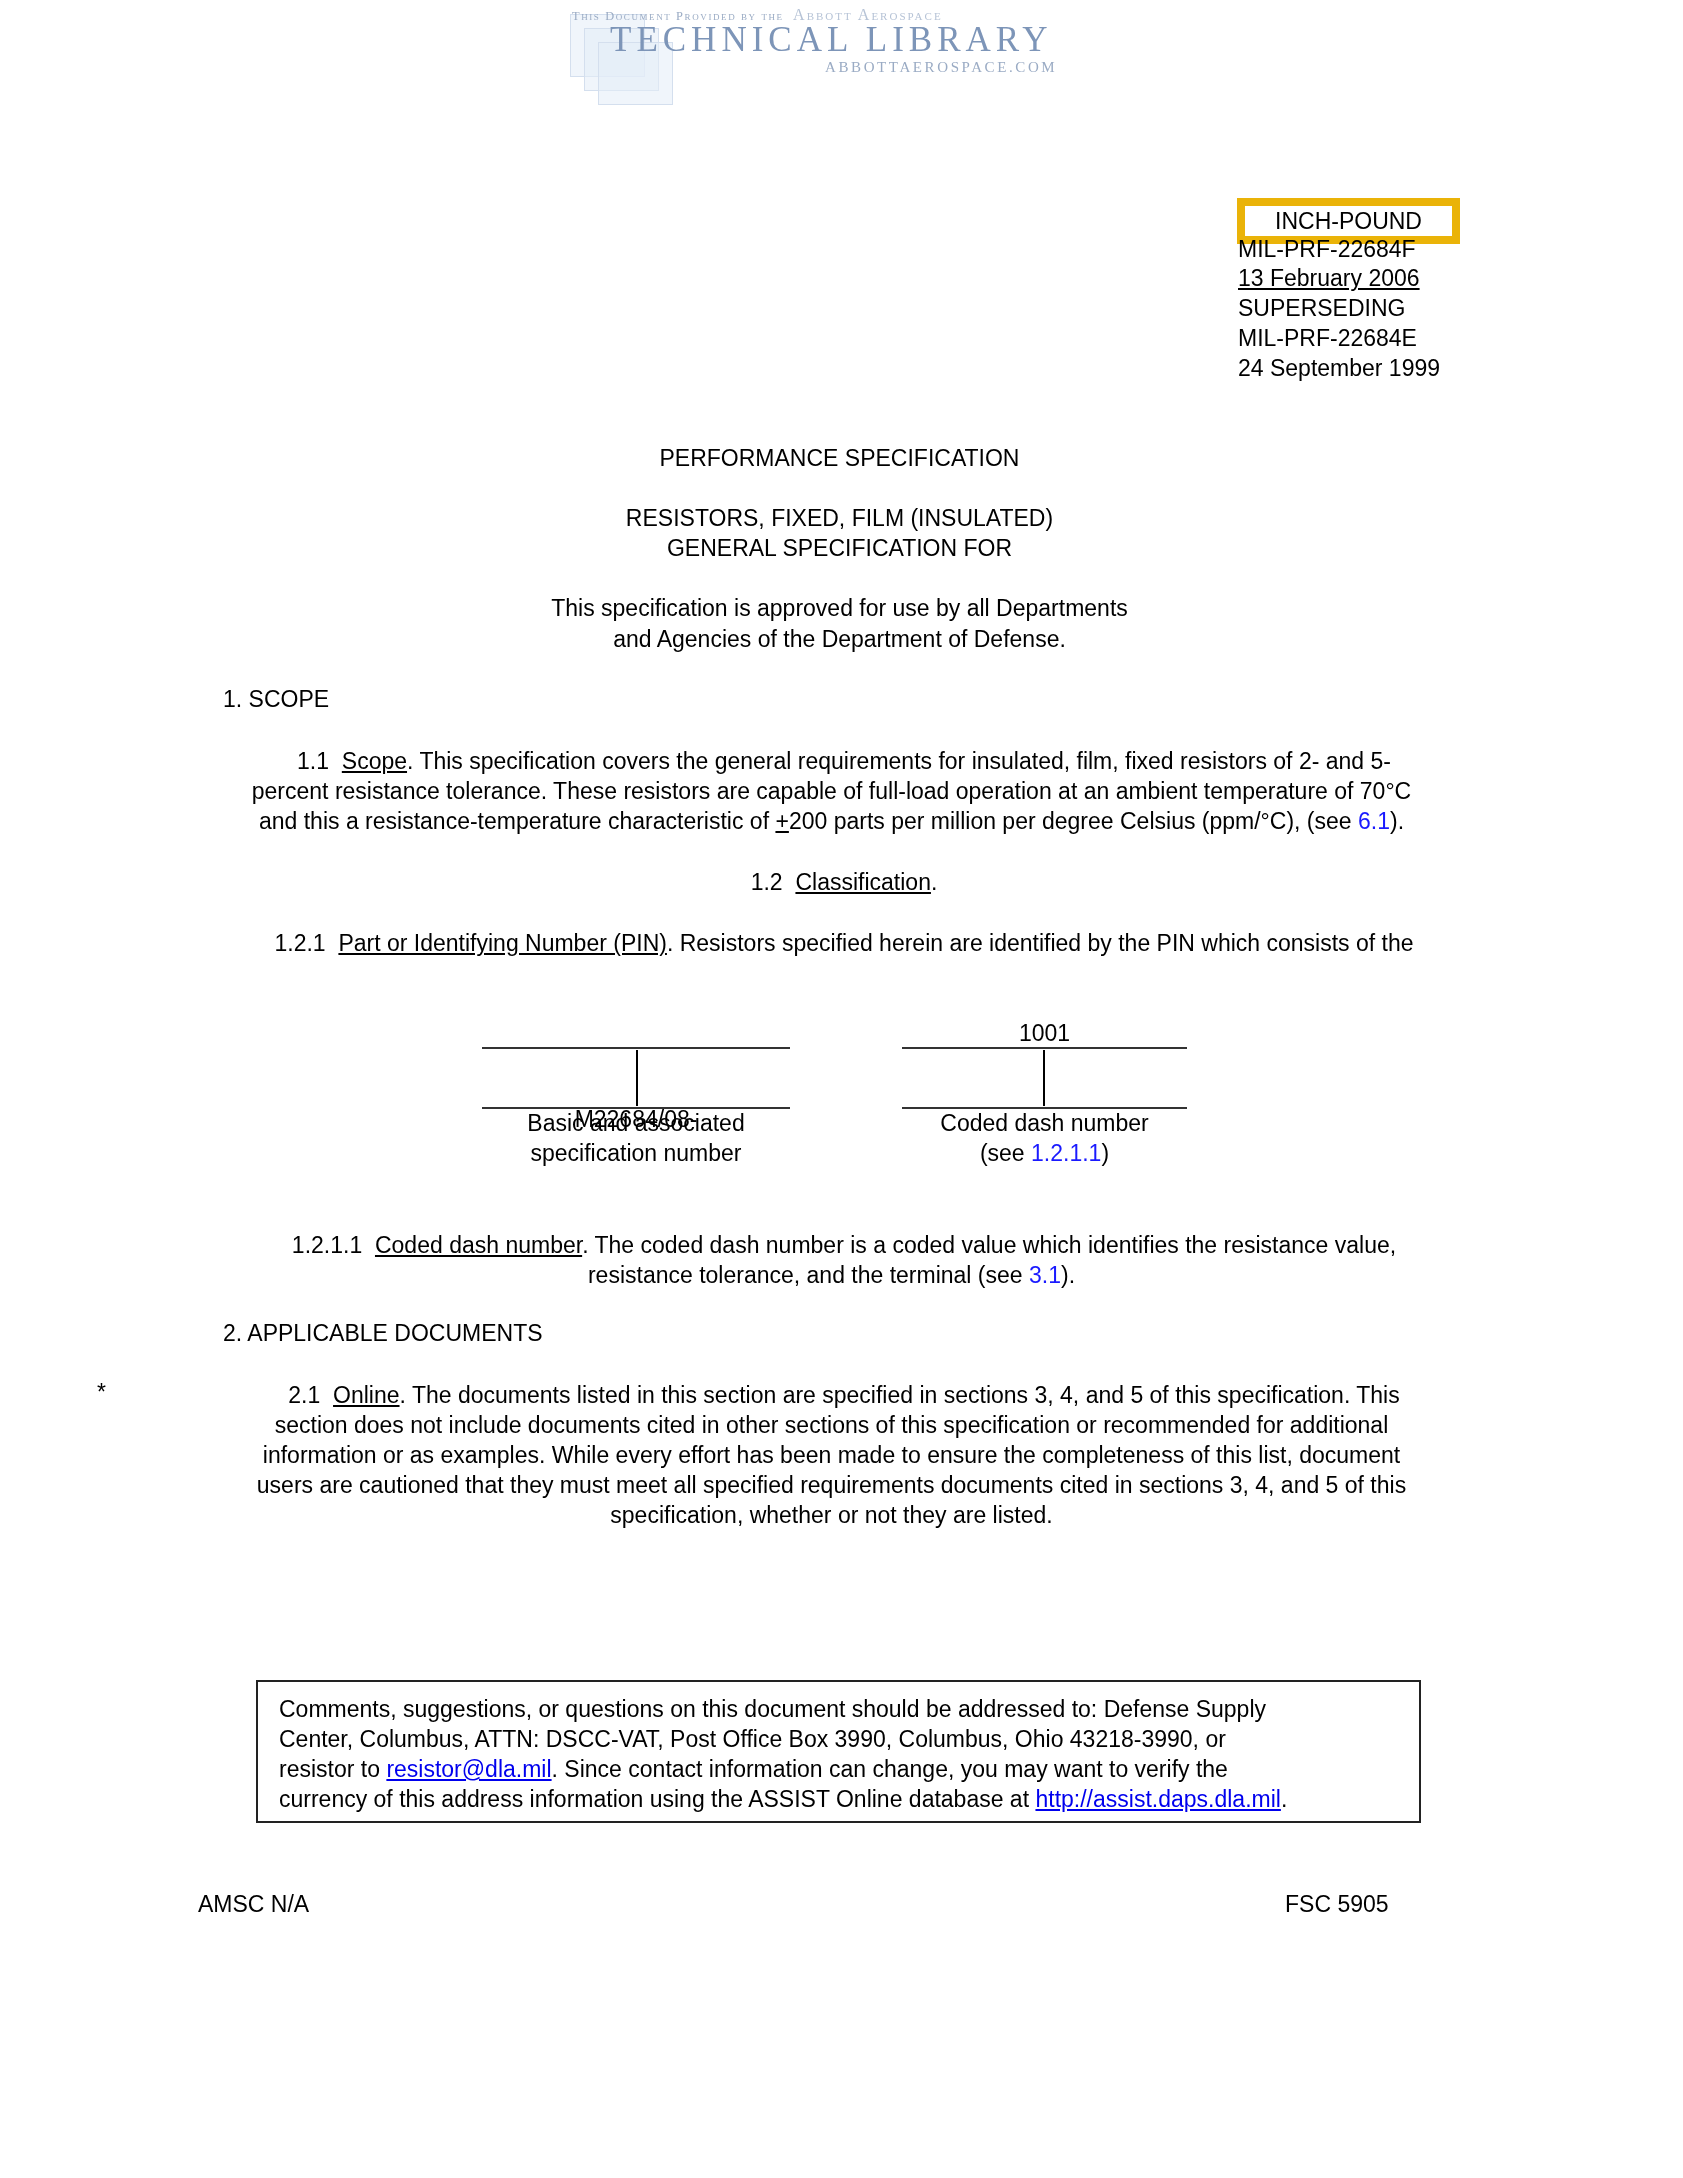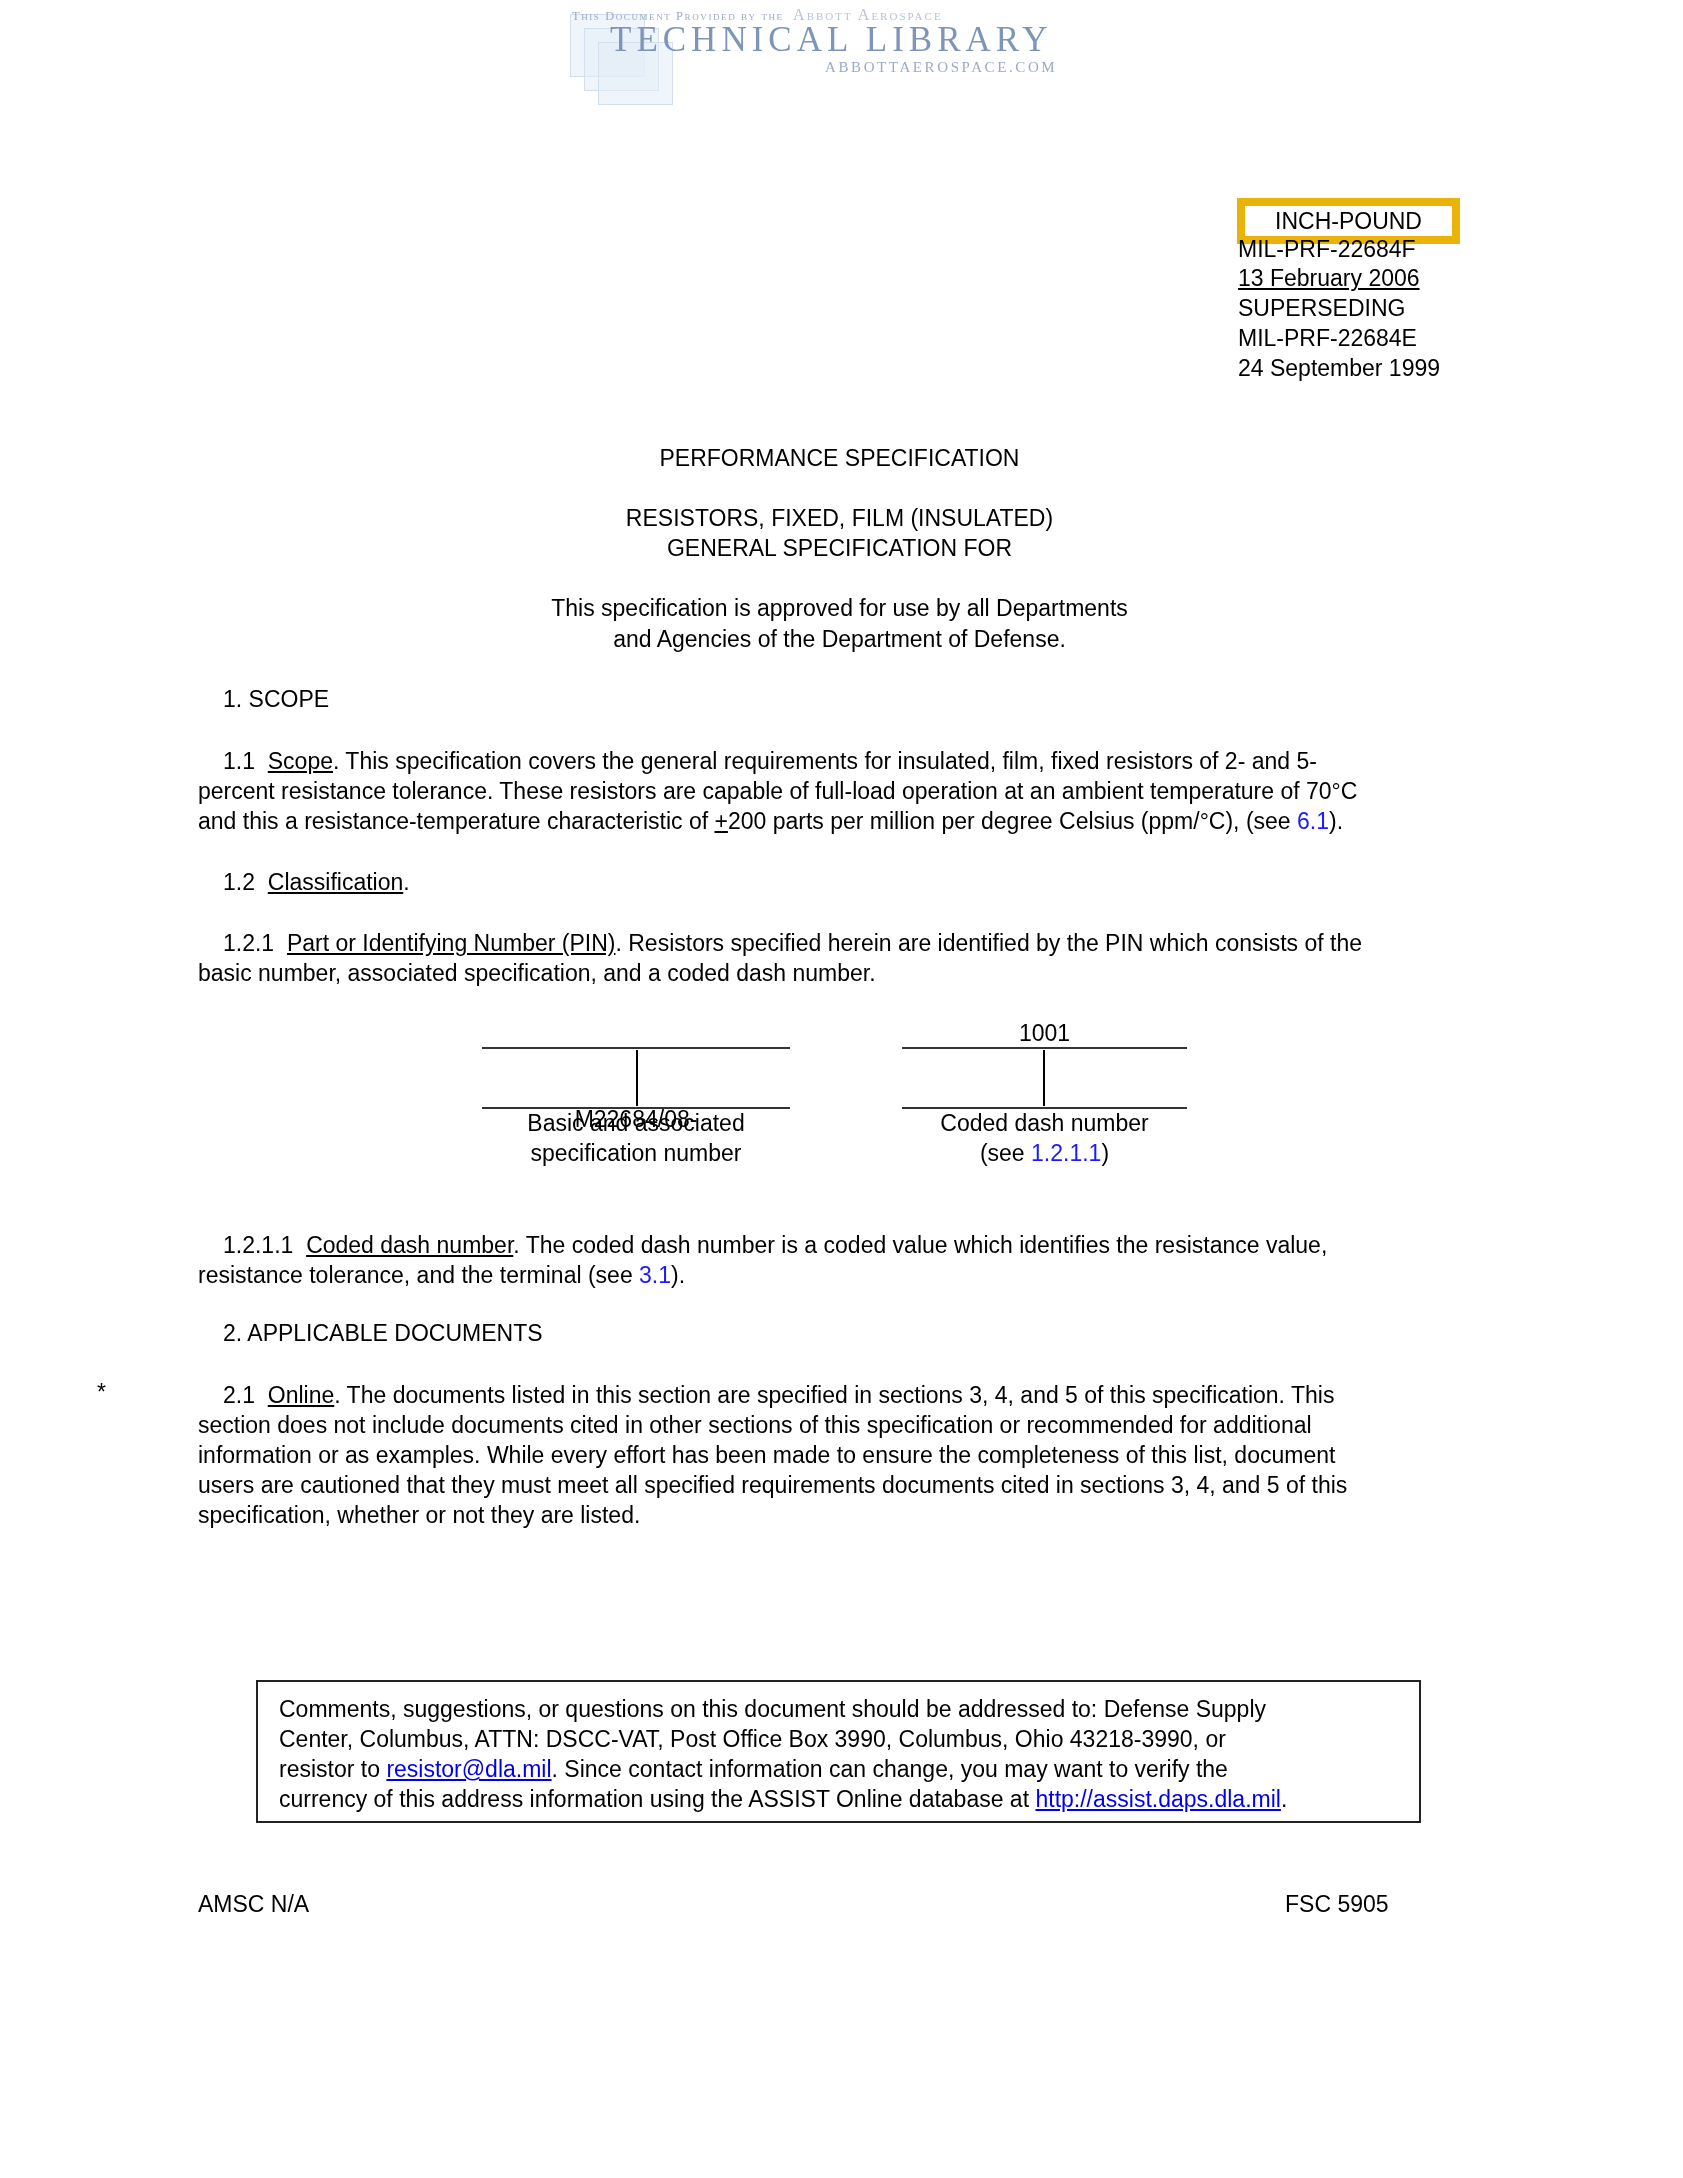--- a/index.html
+++ b/index.html
@@ -20,21 +20,21 @@
     .wm-small b { font-weight: normal; font-size: 16px; letter-spacing: 2px; color: #b6c3d6; }
     .wm-big { position: absolute; left: 40px; top: 16px; font-size: 35px; letter-spacing: 5px; color: #7d95b8; }
     .wm-url { position: absolute; left: 255px; top: 55px; font-size: 15px; letter-spacing: 2.6px; color: #9aabc4; }
 
     
     .ip-box { position: absolute; left: 1237px; top: 198px; width: 207px; height: 30px; border: 8px solid #eab308; text-align: center; line-height: 30px; }
     .hdr-line { position: absolute; left: 1238px; line-height: 30px; }
 
     .center { position: absolute; left: 0; width: 1683px; text-align: center; }
 
-    .para { position: absolute; left: 198px; width: 1267px; line-height: 30px; }
+    .para { position: absolute; left: 198px; width: 1267px; line-height: 30px; text-align: center; }
     .para .ind { display: inline-block; width: 25px; }
 
     .pin-line { position: absolute; height: 2px; background: #333; }
     .pin-vert { position: absolute; width: 2px; background: #000; }
     .pin-label { position: absolute; text-align: center; line-height: 30px; }
 
     .comments-box { position: absolute; left: 256px; top: 1680px; width: 1161px; height: 139px; border: 2px solid #222; }
     .comments-box .txt { position: absolute; left: 21px; top: 12px; line-height: 30px; width: 1129px; }
   </style>
 </head>
@@ -71,21 +71,20 @@
   <div>percent resistance tolerance.  These resistors are capable of full-load operation at an ambient temperature of 70°C</div>
   <div><span>and this a resistance-temperature characteristic of </span><span class="u">+</span><span>200 parts per million per degree Celsius (ppm/°C), (see </span><span class="xref">6.1</span><span>).</span></div>
 </div>
 
 <div class="para" style="top:867px;">
   <div><span class="ind"></span><span>1.2</span>&nbsp;&nbsp;<span class="u">Classification</span><span>.</span></div>
 </div>
 
 <div class="para" style="top:928px;">
   <div><span class="ind"></span><span>1.2.1</span>&nbsp;&nbsp;<span class="u">Part or Identifying Number (PIN)</span><span>.  Resistors specified herein are identified by the PIN which consists of the</span></div>
-  <div>basic number, associated specification, and a coded dash number.</div>
 </div>
 
 <div>
   <div class="pin-label" style="left:482px;width:308px;top:1068px;margin-top:36px;">M22684/08-</div>
   <div class="pin-line" style="left:482px;top:1047px;width:308px;"></div>
   <div class="pin-vert" style="left:636px;top:1050px;height:56px;"></div>
   <div class="pin-line" style="left:482px;top:1107px;width:308px;"></div>
   <div class="pin-label" style="left:482px;width:308px;top:1108px;">
     <div>Basic and associated</div>
     <div>specification number</div>

